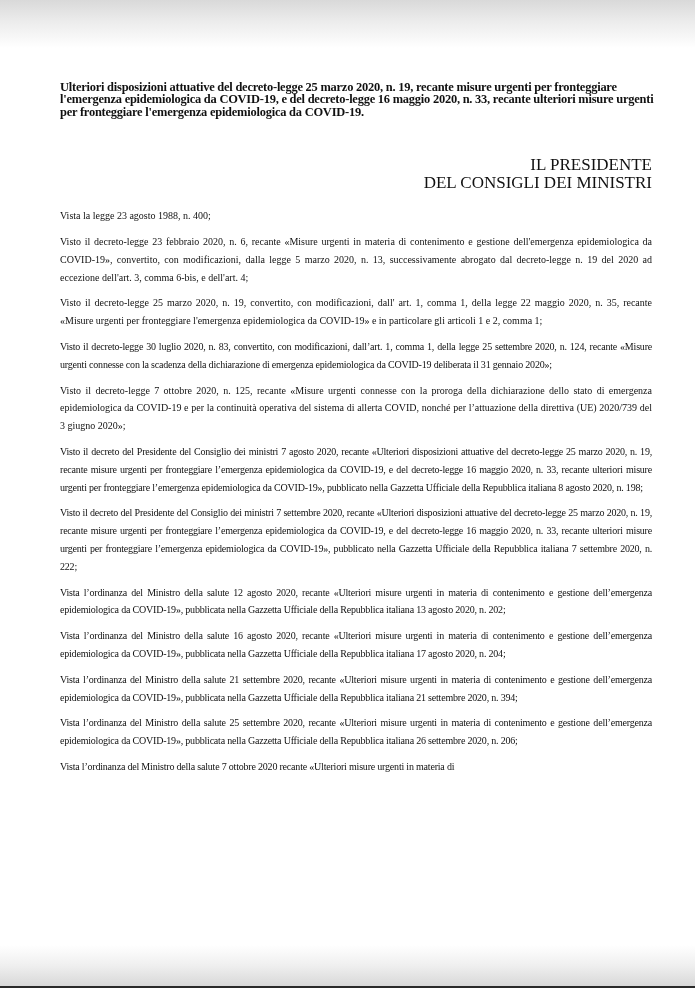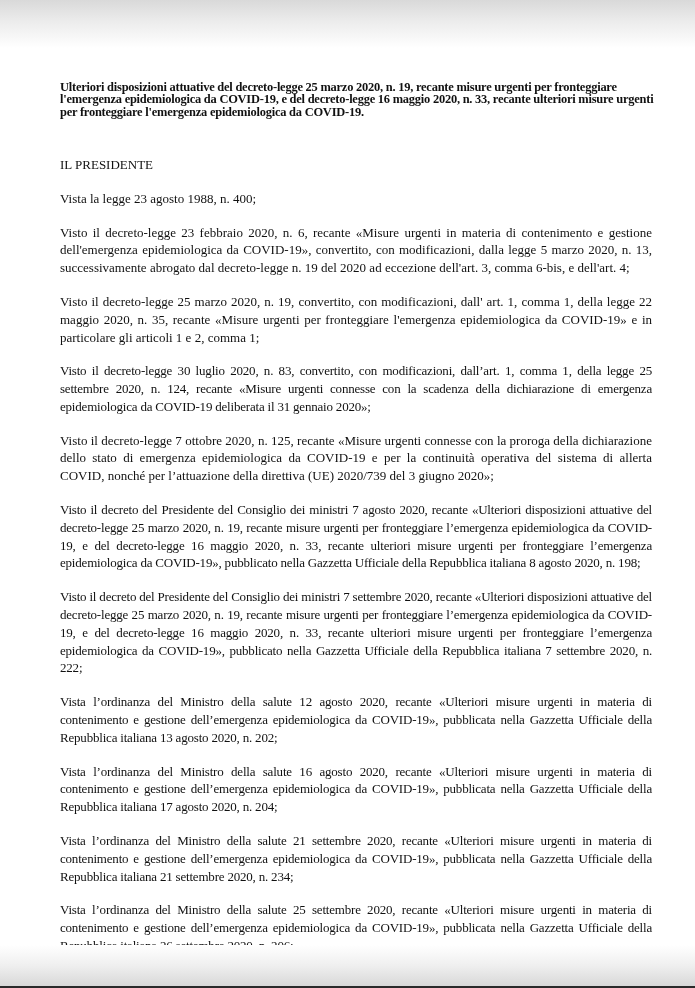--- a/index.html
+++ b/index.html
@@ -44,55 +44,56 @@
       font-size: 13.4px;
       line-height: 12.4px;
       letter-spacing: -0.25px;
       margin: 0;
       text-align: left;
       transform: scaleX(0.93);
       transform-origin: left top;
       width: 640px;
     }
     .heading {
-      text-align: left;
-      font-size: 13px;
+      text-align: right;
+      font-size: 17px;
       line-height: 17.5px;
       margin-top: 38px;
       margin-bottom: 16px;
     }
     .para {
-      font-size: 13px;
+      font-size: 10px;
       line-height: 17.8px;
       text-align: justify;
-      margin: 16px 0 8px 0;
+      margin: 0 0 8px 0;
     }
     .para.tight { letter-spacing: -0.2px; }
     .italic { }
   </style>
 </head>
 <body>
 
 <div class="top-shade"></div>
 
 <div class="page">
   <p class="doc-title">Ulteriori disposizioni attuative del decreto-legge 25 marzo 2020, n. 19, recante misure urgenti per fronteggiare l'emergenza epidemiologica da COVID-19, e del  decreto-legge 16 maggio 2020, n. 33, recante ulteriori misure urgenti per fronteggiare l'emergenza epidemiologica da COVID-19.</p>
 
   <div class="heading">
     <div>IL PRESIDENTE</div>
+    <div>DEL CONSIGLI DEI MINISTRI</div>
   </div>
 
   <p class="para">Vista la legge 23 agosto 1988, n. 400;</p>
   <p class="para">Visto il decreto-legge 23 febbraio 2020, n. 6, recante «Misure urgenti in materia di contenimento e gestione dell'emergenza epidemiologica da COVID-19», convertito, con modificazioni, dalla legge 5 marzo 2020, n. 13, successivamente abrogato dal decreto-legge n. 19 del 2020 ad eccezione dell'art. 3, comma 6-bis, e dell'art. 4;</p>
   <p class="para">Visto il decreto-legge 25 marzo 2020, n. 19, convertito, con modificazioni, dall' art. 1, comma 1, della legge 22 maggio 2020, n. 35, recante «Misure urgenti per fronteggiare l'emergenza epidemiologica da COVID-19» e in particolare gli articoli 1 e 2, comma 1;</p>
   <p class="para tight">Visto il decreto-legge 30 luglio 2020, n. 83, convertito, con modificazioni, dall’art. 1, comma 1, della legge 25 settembre 2020, n. 124, recante «Misure urgenti connesse con la scadenza della dichiarazione di emergenza epidemiologica da COVID-19 deliberata il 31 gennaio 2020»;</p>
   <p class="para"><span>Visto il decreto-legge 7 ottobre 2020, n. 125, recante «</span><span class="italic">Misure urgenti connesse con la proroga della dichiarazione dello stato di emergenza epidemiologica da COVID-19 e per la continuità operativa del sistema di allerta COVID, nonché per l’attuazione della direttiva (UE) 2020/739 del 3 giugno 2020</span><span>»;</span></p>
   <p class="para tight">Visto il decreto del Presidente del Consiglio dei ministri 7 agosto 2020, recante «Ulteriori disposizioni attuative del decreto-legge 25 marzo 2020, n. 19, recante misure urgenti per fronteggiare l’emergenza epidemiologica da COVID-19, e del decreto-legge 16 maggio 2020, n. 33, recante ulteriori misure urgenti per fronteggiare l’emergenza epidemiologica da COVID-19», pubblicato nella Gazzetta Ufficiale della Repubblica italiana 8 agosto 2020, n. 198;</p>
   <p class="para tight">Visto il decreto del Presidente del Consiglio dei ministri 7 settembre 2020, recante «Ulteriori disposizioni attuative del decreto-legge 25 marzo 2020, n. 19, recante misure urgenti per fronteggiare l’emergenza epidemiologica da COVID-19, e del decreto-legge 16 maggio 2020, n. 33, recante ulteriori misure urgenti per fronteggiare l’emergenza epidemiologica da COVID-19», pubblicato nella Gazzetta Ufficiale della Repubblica italiana 7 settembre 2020, n. 222;</p>
   <p class="para tight">Vista l’ordinanza del Ministro della salute 12 agosto 2020, recante «Ulteriori misure urgenti in materia di contenimento e gestione dell’emergenza epidemiologica da COVID-19», pubblicata nella Gazzetta Ufficiale della Repubblica italiana 13 agosto 2020, n. 202;</p>
   <p class="para tight">Vista l’ordinanza del Ministro della salute 16 agosto 2020, recante «Ulteriori misure urgenti in materia di contenimento e gestione dell’emergenza epidemiologica da COVID-19», pubblicata nella Gazzetta Ufficiale della Repubblica italiana 17 agosto 2020, n. 204;</p>
-  <p class="para tight">Vista l’ordinanza del Ministro della salute 21 settembre 2020, recante «Ulteriori misure urgenti in materia di contenimento e gestione dell’emergenza epidemiologica da COVID-19», pubblicata nella Gazzetta Ufficiale della Repubblica italiana 21 settembre 2020, n. 234;</p>
+  <p class="para tight">Vista l’ordinanza del Ministro della salute 21 settembre 2020, recante «Ulteriori misure urgenti in materia di contenimento e gestione dell’emergenza epidemiologica da COVID-19», pubblicata nella Gazzetta Ufficiale della Repubblica italiana 21 settembre 2020, n. 394;</p>
   <p class="para tight">Vista l’ordinanza del Ministro della salute 25 settembre 2020, recante «Ulteriori misure urgenti in materia di contenimento e gestione dell’emergenza epidemiologica da COVID-19», pubblicata nella Gazzetta Ufficiale della Repubblica italiana 26 settembre 2020, n. 206;</p>
   <p class="para tight">Vista l’ordinanza del Ministro della salute 7 ottobre 2020 recante «Ulteriori misure urgenti in materia di</p>
 </div>
 
 <div class="bottom-shade"></div>
 <div class="bottom-line"></div>
 
 </body></html>

